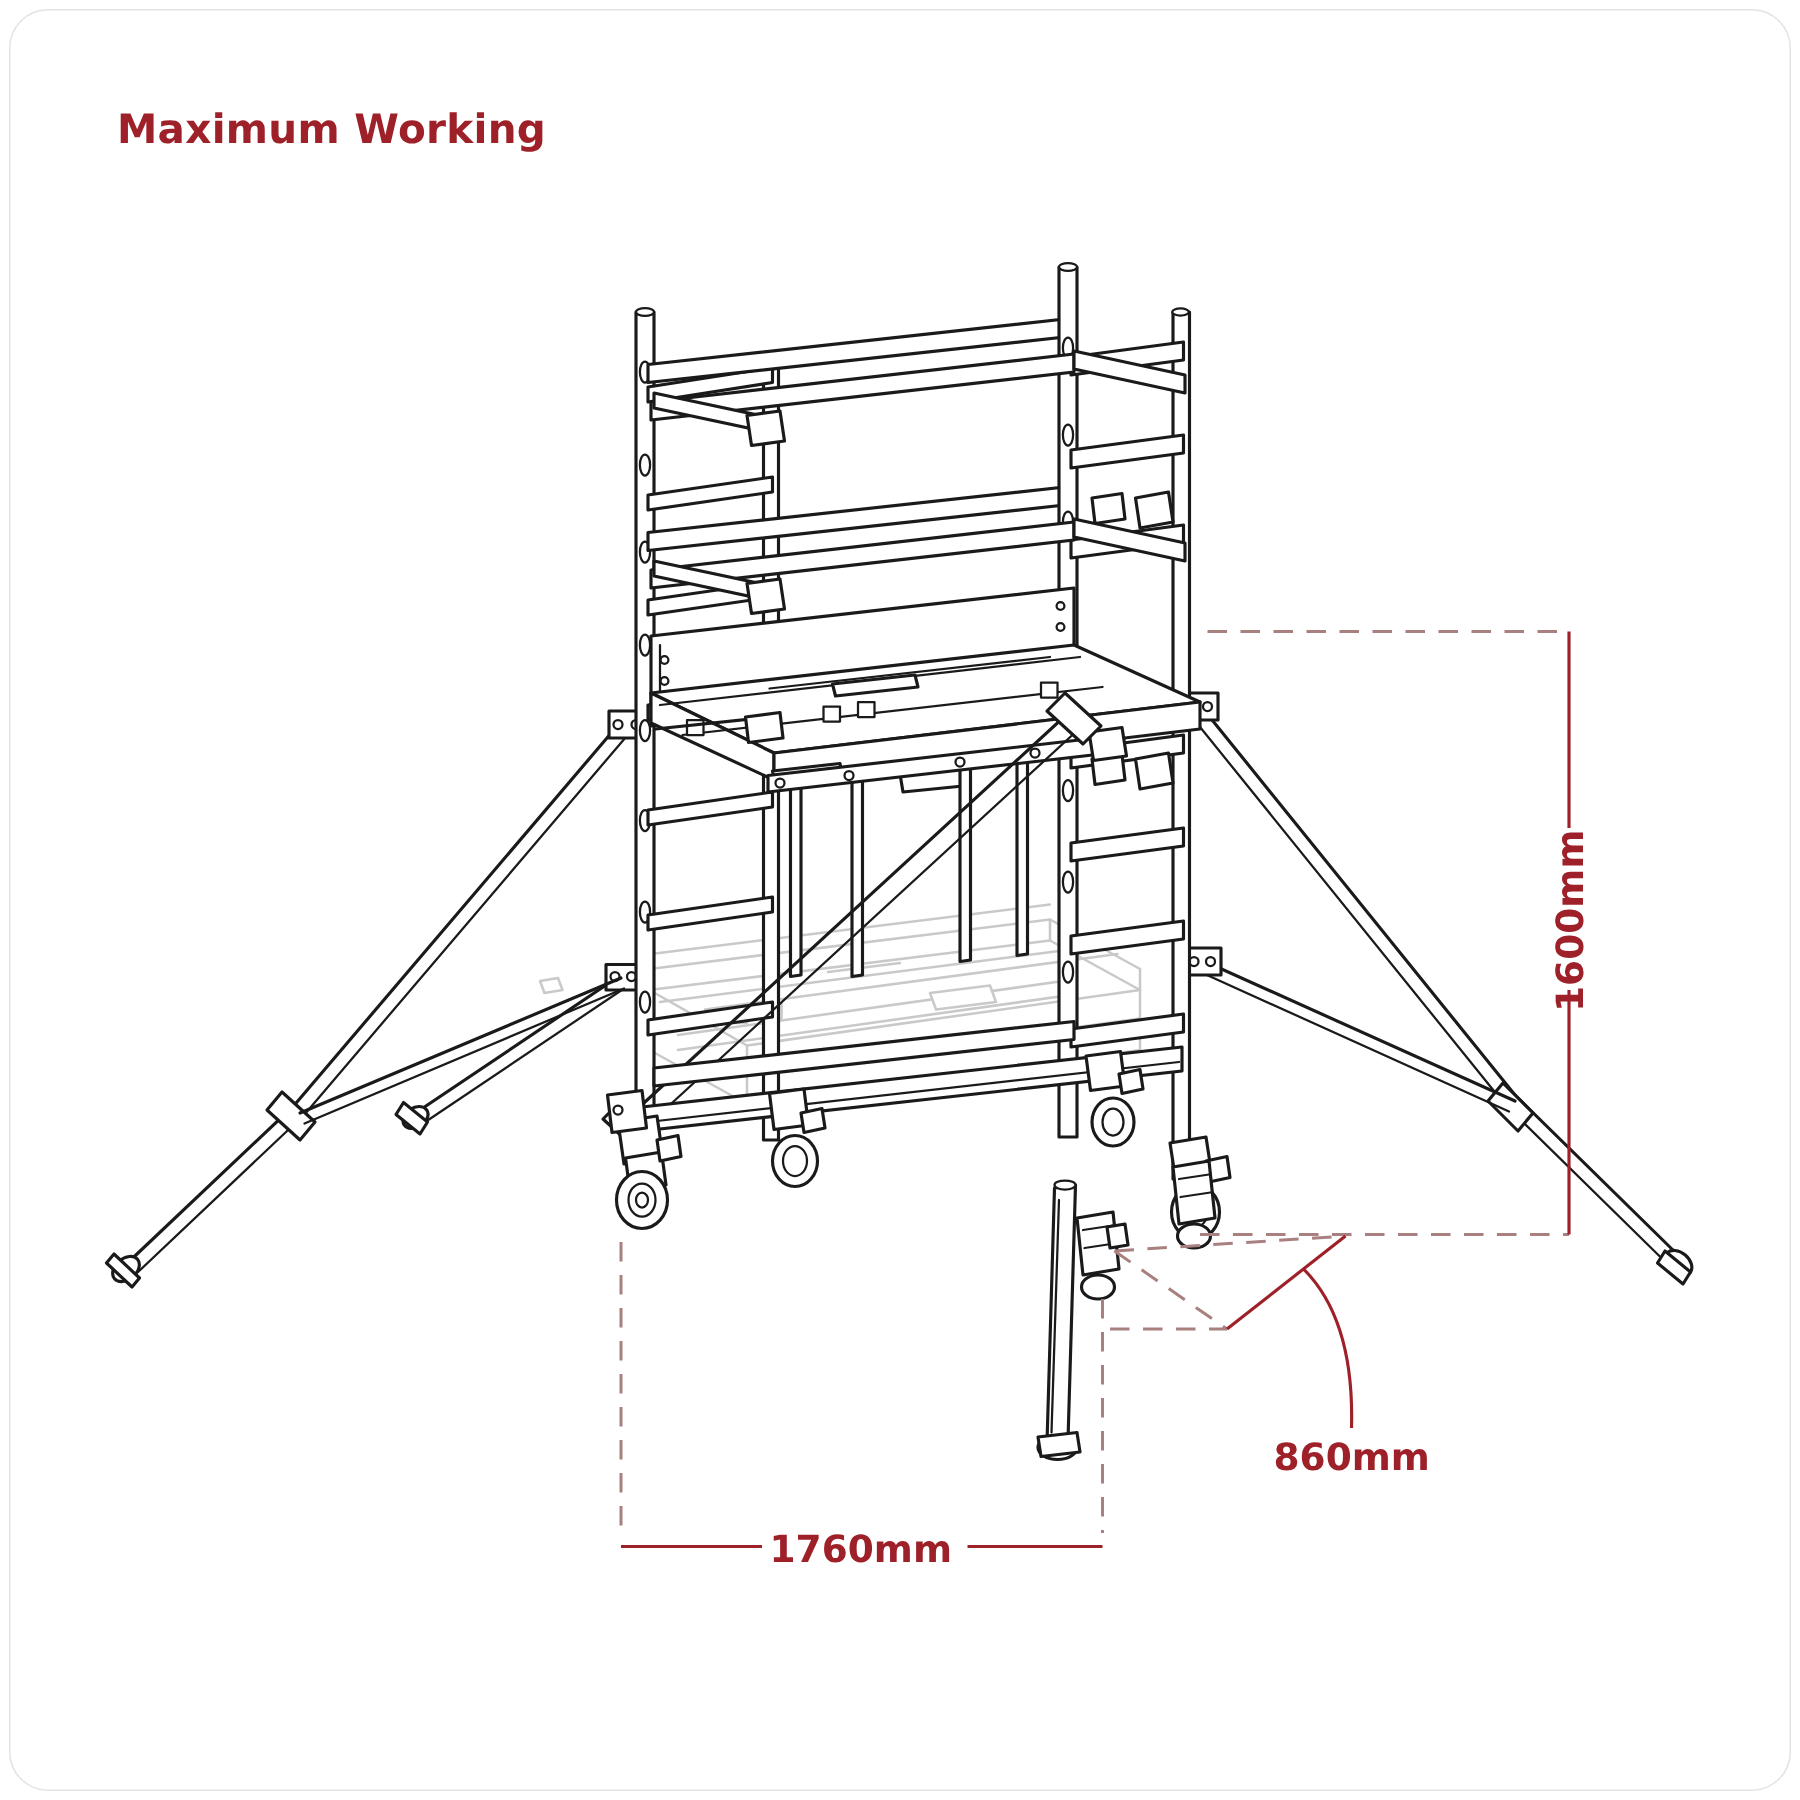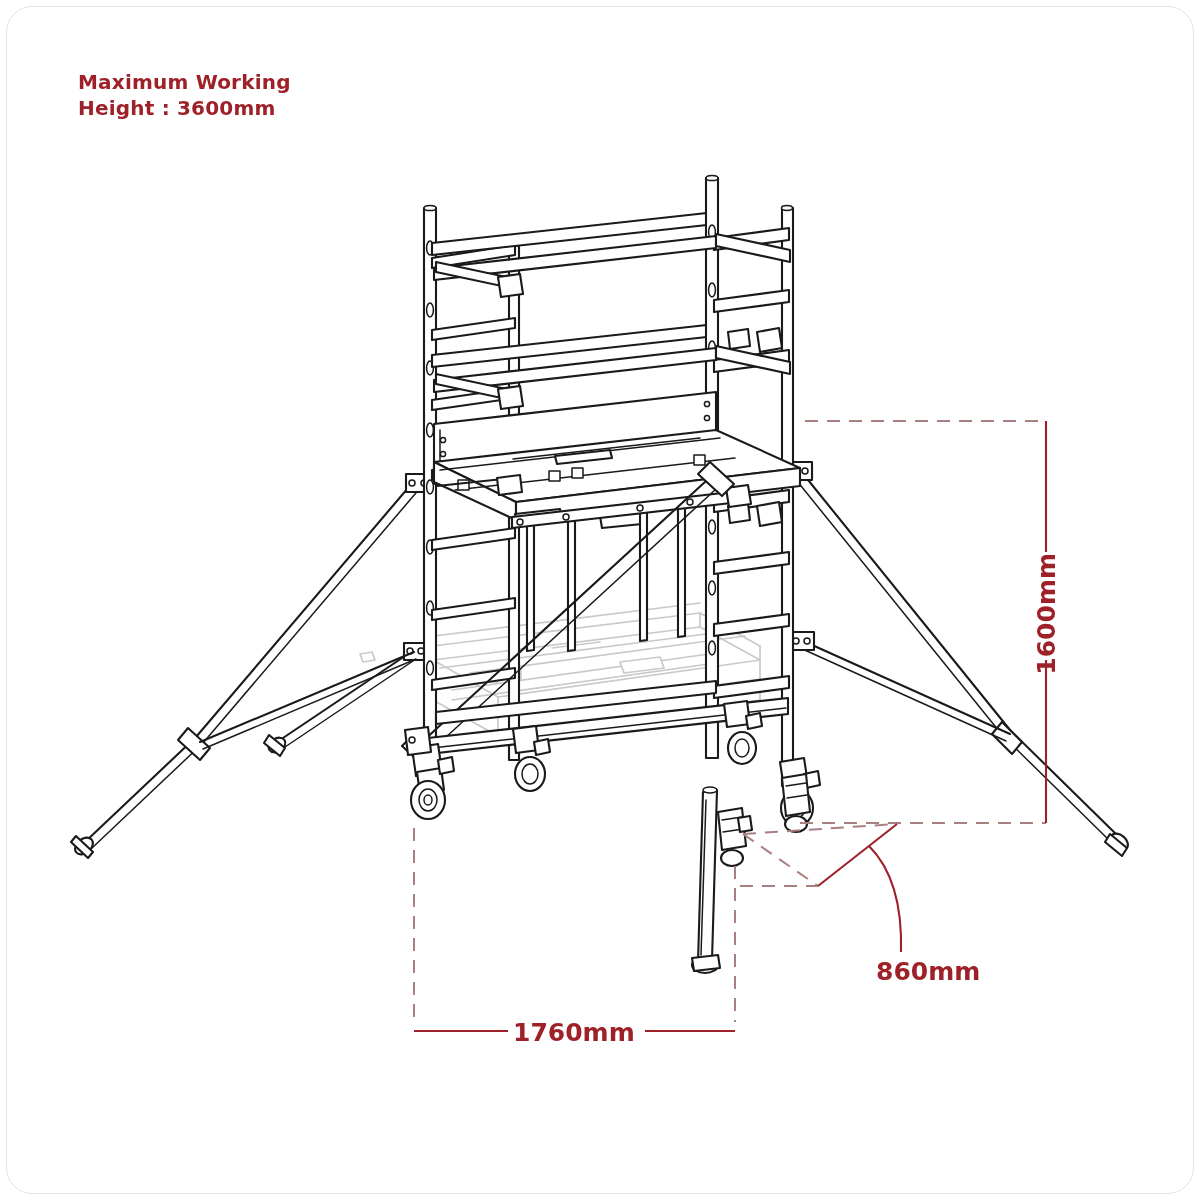--- a/index.html
+++ b/index.html
@@ -28,21 +28,21 @@
     border-radius: 26px;
   }
   .title-block {
     position: absolute;
     left: 78px;
     top: 70px;
     line-height: 1.28;
     user-select: none;
   }
   .title-line {
-    font-size: 20px;
+    font-size: 27px;
     font-weight: bold;
     color: #9e2028;
     letter-spacing: 0.2px;
     white-space: nowrap;
   }
   svg.art {
     position: absolute;
     left: 0;
     top: 0;
     width: 1200px;
@@ -50,39 +50,38 @@
   }
   .dim-label {
     position: absolute;
     font-size: 25px;
     font-weight: bold;
     color: #9e2028;
     white-space: nowrap;
     user-select: none;
   }
   #label-1760 { left: 513px; top: 1018px; text-align: center; }
-  #label-860  { left: 876px; top: 957px; }
+  #label-860  { left: 849px; top: 957px; }
   #label-1600 {
     left: 1032px;
     top: 553px;
     writing-mode: vertical-rl;
     text-orientation: mixed;
     transform: rotate(180deg);
     transform-origin: center;
   }
 </style>
 </head>
 <body>
 
 <div id="page">
   <div class="card"></div>
 
   <div class="title-block">
     <div class="title-line">Maximum Working</div>
-    <div class="title-line">Height : 3600mm</div>
   </div>
 
   <svg class="art" viewBox="0 0 1200 1200">
     <defs>
       <style>
         .ln  { fill:none; stroke:#1a1a1a; stroke-width:2.1; stroke-linecap:round; stroke-linejoin:round; }
         .lnt { fill:none; stroke:#1a1a1a; stroke-width:1.5; stroke-linecap:round; stroke-linejoin:round; }
         .lnf { fill:#ffffff; stroke:#1a1a1a; stroke-width:2.1; stroke-linejoin:round; stroke-linecap:round; }
         .lnft{ fill:#ffffff; stroke:#1a1a1a; stroke-width:1.5; stroke-linejoin:round; stroke-linecap:round; }
         .gh  { fill:none; stroke:#c9c9c9; stroke-width:1.7; stroke-linecap:round; stroke-linejoin:round; }

